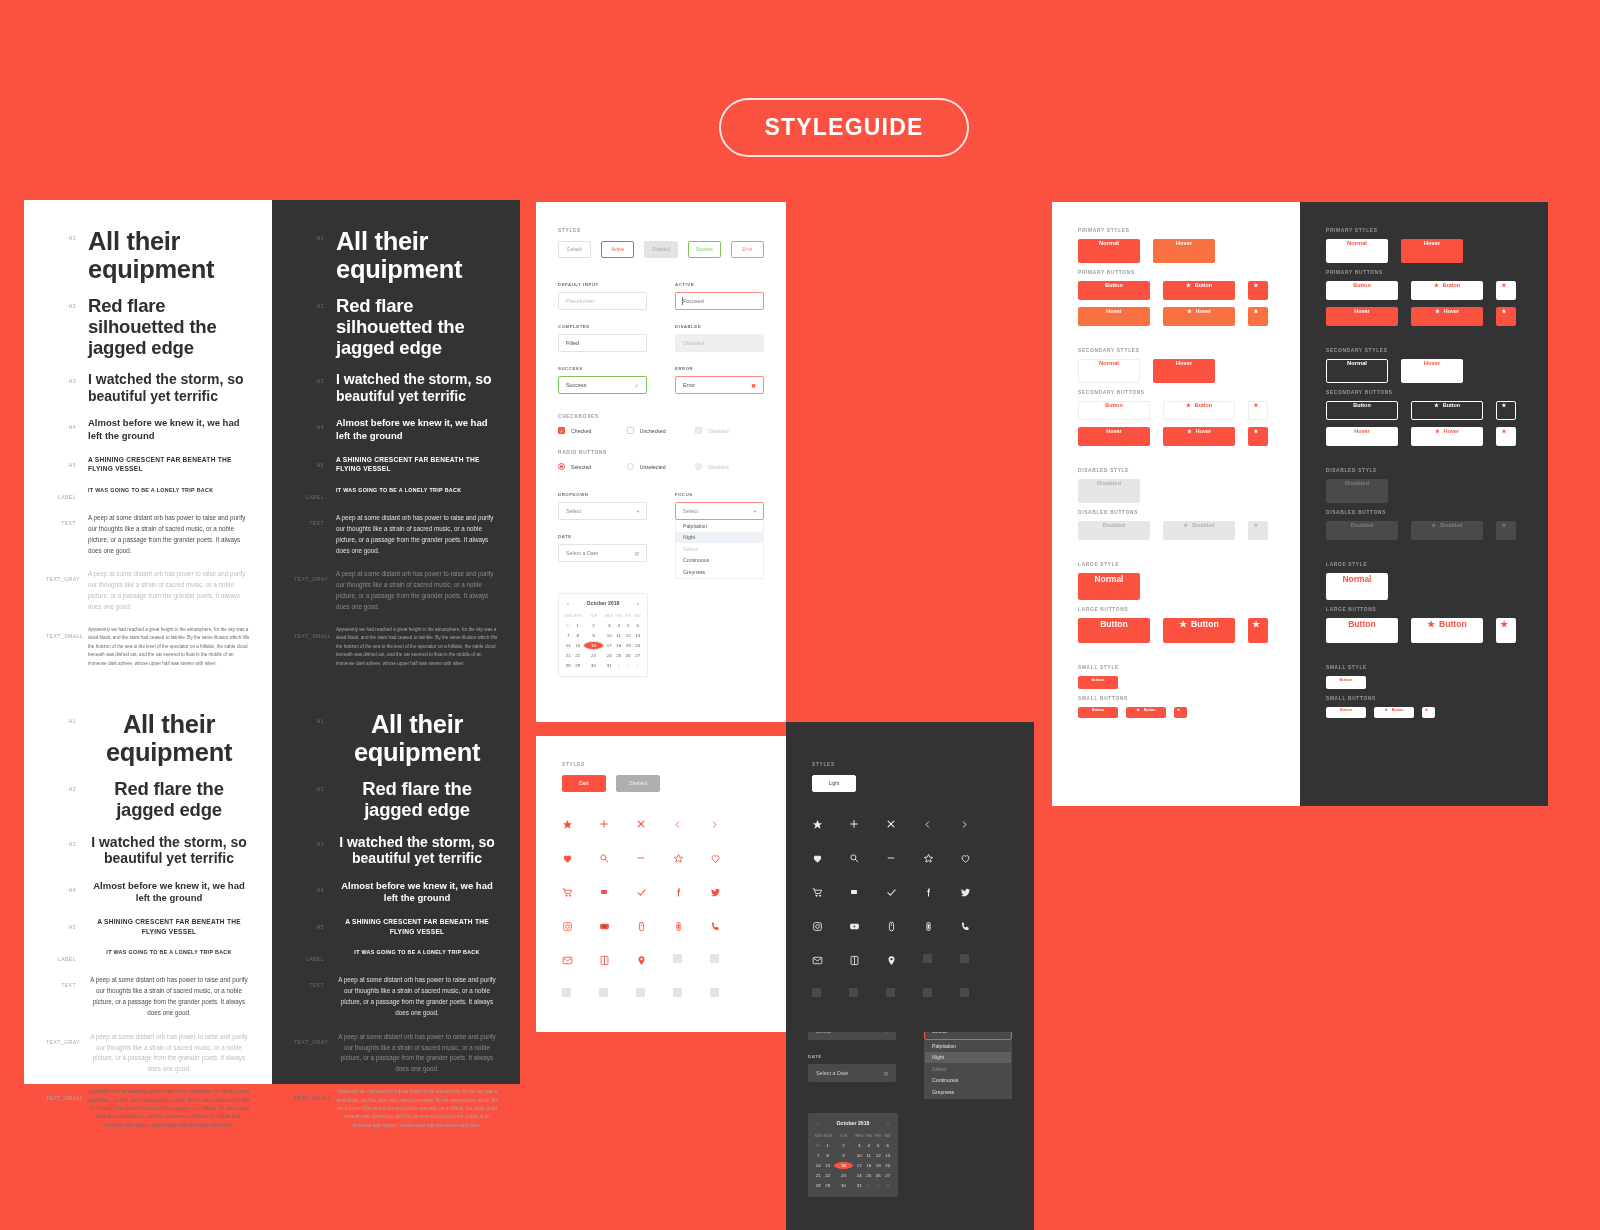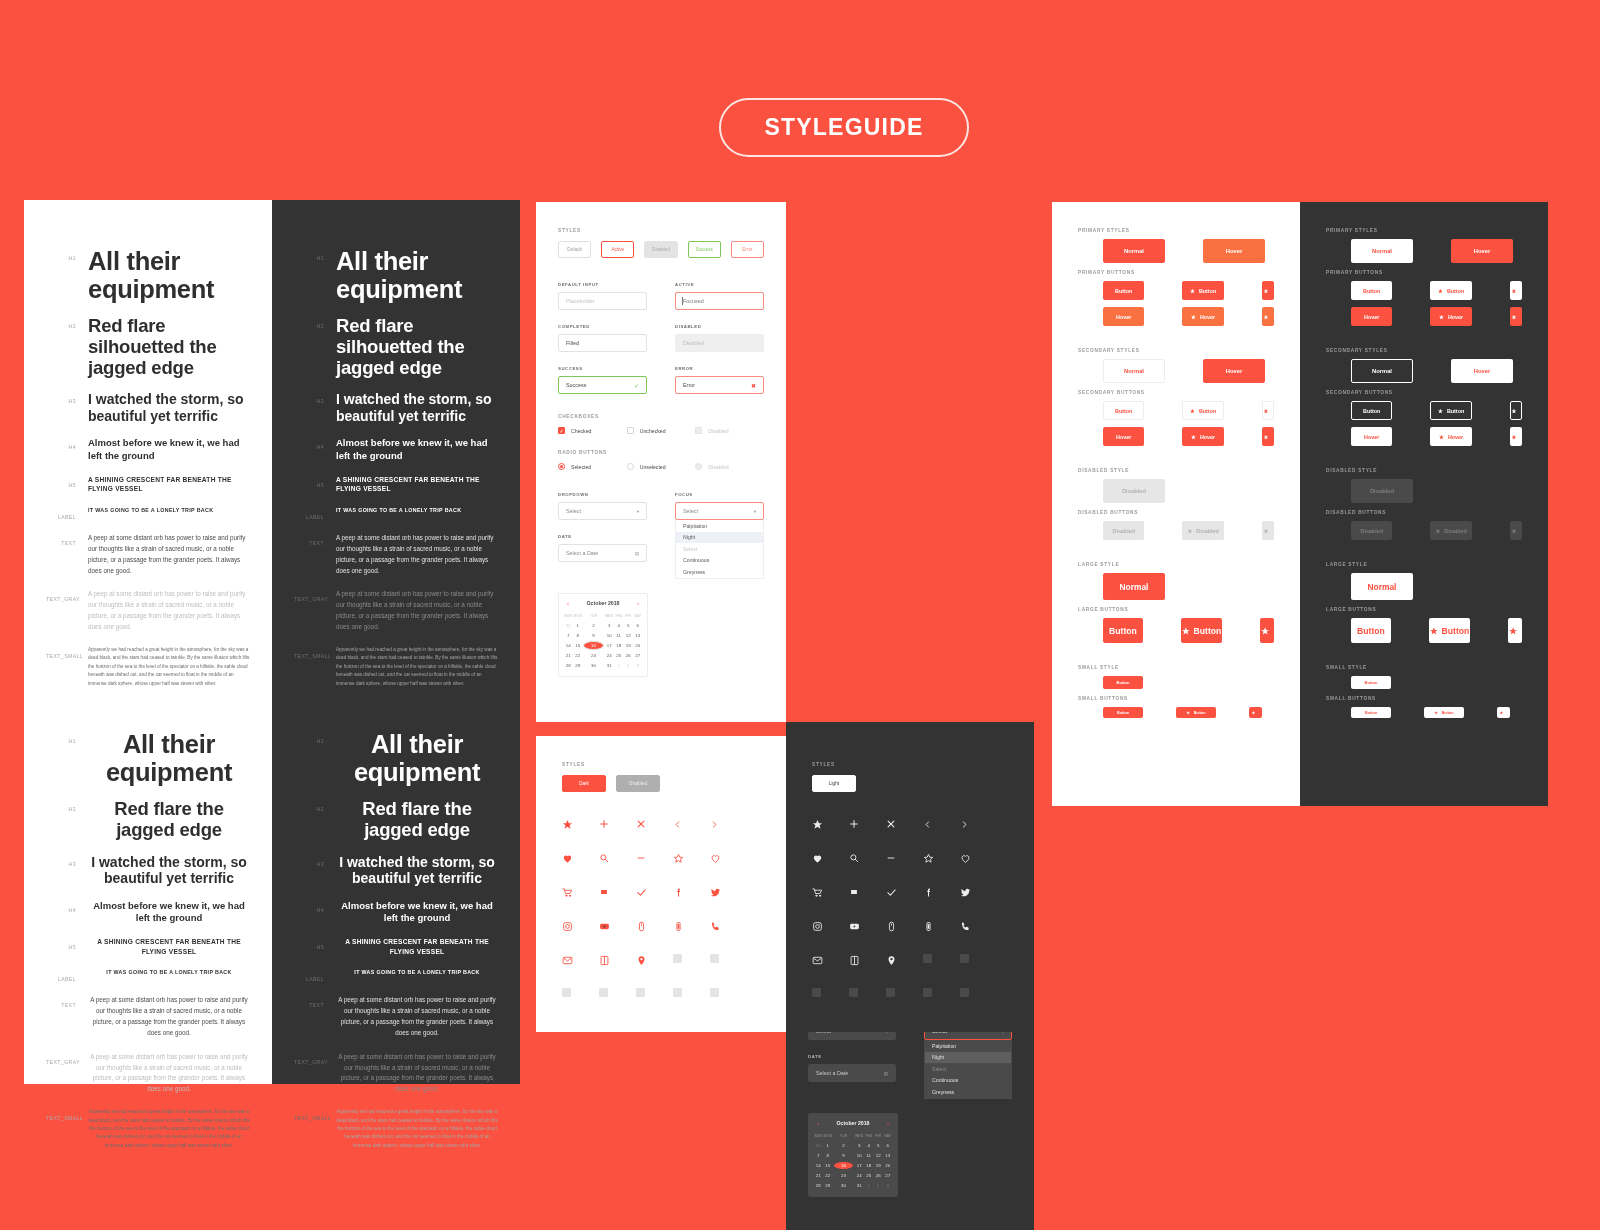--- a/index.html
+++ b/index.html
@@ -23,21 +23,21 @@
     font-weight:bold;
     letter-spacing:1.2px;
   }
 
   
   .panel { position:absolute; }
   .light { background:#FFFFFF; }
   .dark  { background:#333333; }
 
   
-  .typo { padding:48px 22px 20px 22px; }
+  .typo { padding:28px 22px 20px 22px; }
   .typo-row { display:flex; align-items:flex-start; margin-bottom:13px; }
   .typo-tag {
     width:42px; flex:0 0 42px; text-align:right; padding-right:12px;
     font-size:5.2px; letter-spacing:.4px; color:#A9A9A9; padding-top:7px; text-transform:uppercase;
   }
   .dark .typo-tag { color:#6d6d6d; }
   .typo-body { flex:1; }
   .t-h1 { font-size:25.5px; font-weight:bold; line-height:1.08; color:#2F2F2F; letter-spacing:-.3px;}
   .t-h2 { font-size:18.5px; font-weight:bold; line-height:1.12; color:#2F2F2F; letter-spacing:-.2px;}
   .t-h3 { font-size:14px; font-weight:bold; line-height:1.18; color:#2F2F2F;}
@@ -146,24 +146,23 @@
   .cal-day { font-size:4.4px; color:#5a5a5a; text-align:center; height:9px; line-height:9px; border-radius:50%;}
   .dark .cal-day { color:#DFDFDF;}
   .cal-day.mut { color:#D2D2D2; }
   .dark .cal-day.mut { color:#777; }
   .cal-day.sel { background:#FB5140; color:#fff; }
 
   
   .btns { padding:26px 26px; }
   .brow { display:flex; gap:13px; align-items:center; margin-bottom:7px; }
   .btn {
-    display:flex; align-items:center; justify-content:center; gap:4px;
+    display:flex; align-items:flex-start; justify-content:center; gap:4px;
     border-radius:2px; font-weight:bold; border:1px solid transparent;
     white-space:nowrap;
-    margin-left:25px;
   }
   .btn.m  { height:19px; width:72px; font-size:5.4px; }
   .btn.sq { height:19px; width:20px; font-size:5.4px; }
   .btn.lg { height:25px; width:72px; font-size:8.6px; }
   .btn.lgsq { height:25px; width:20px; font-size:8.6px; }
   .btn.sm { height:11px; width:40px; font-size:3.7px; }
   .btn.smsq{ height:11px; width:13px; font-size:3.7px; }
   .btn.style { height:24px; width:62px; font-size:5.8px; }
   .btn.stylelg { height:27px; width:62px; font-size:8.4px; }
   .btn.stylesm { height:13px; width:40px; font-size:4px; }

